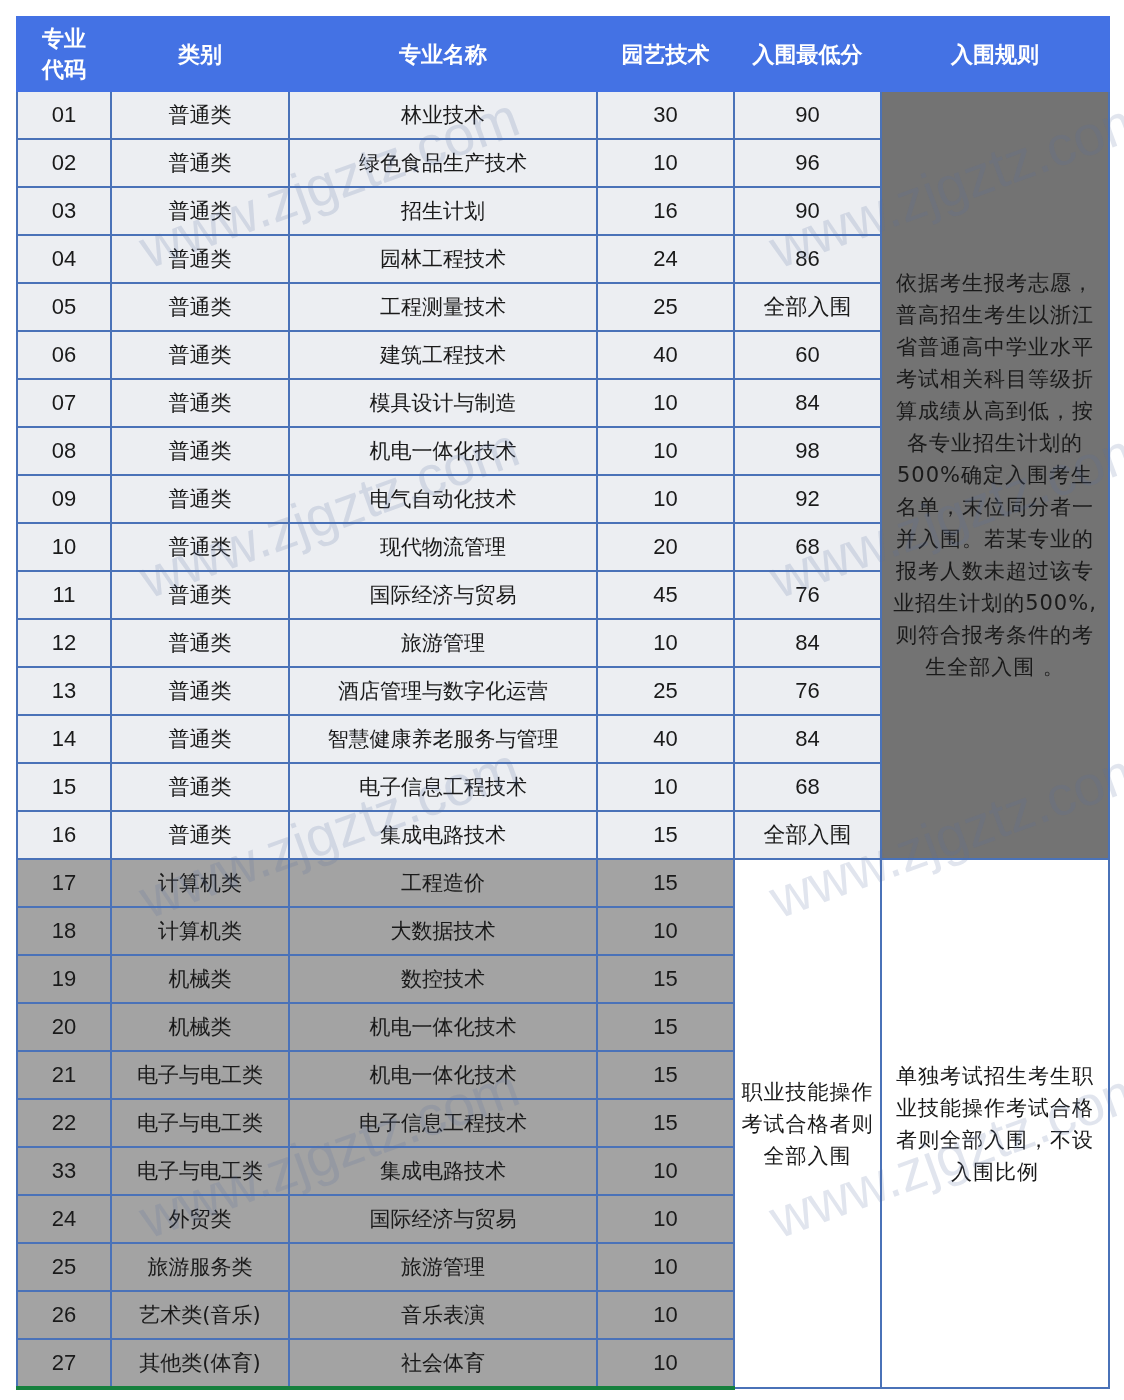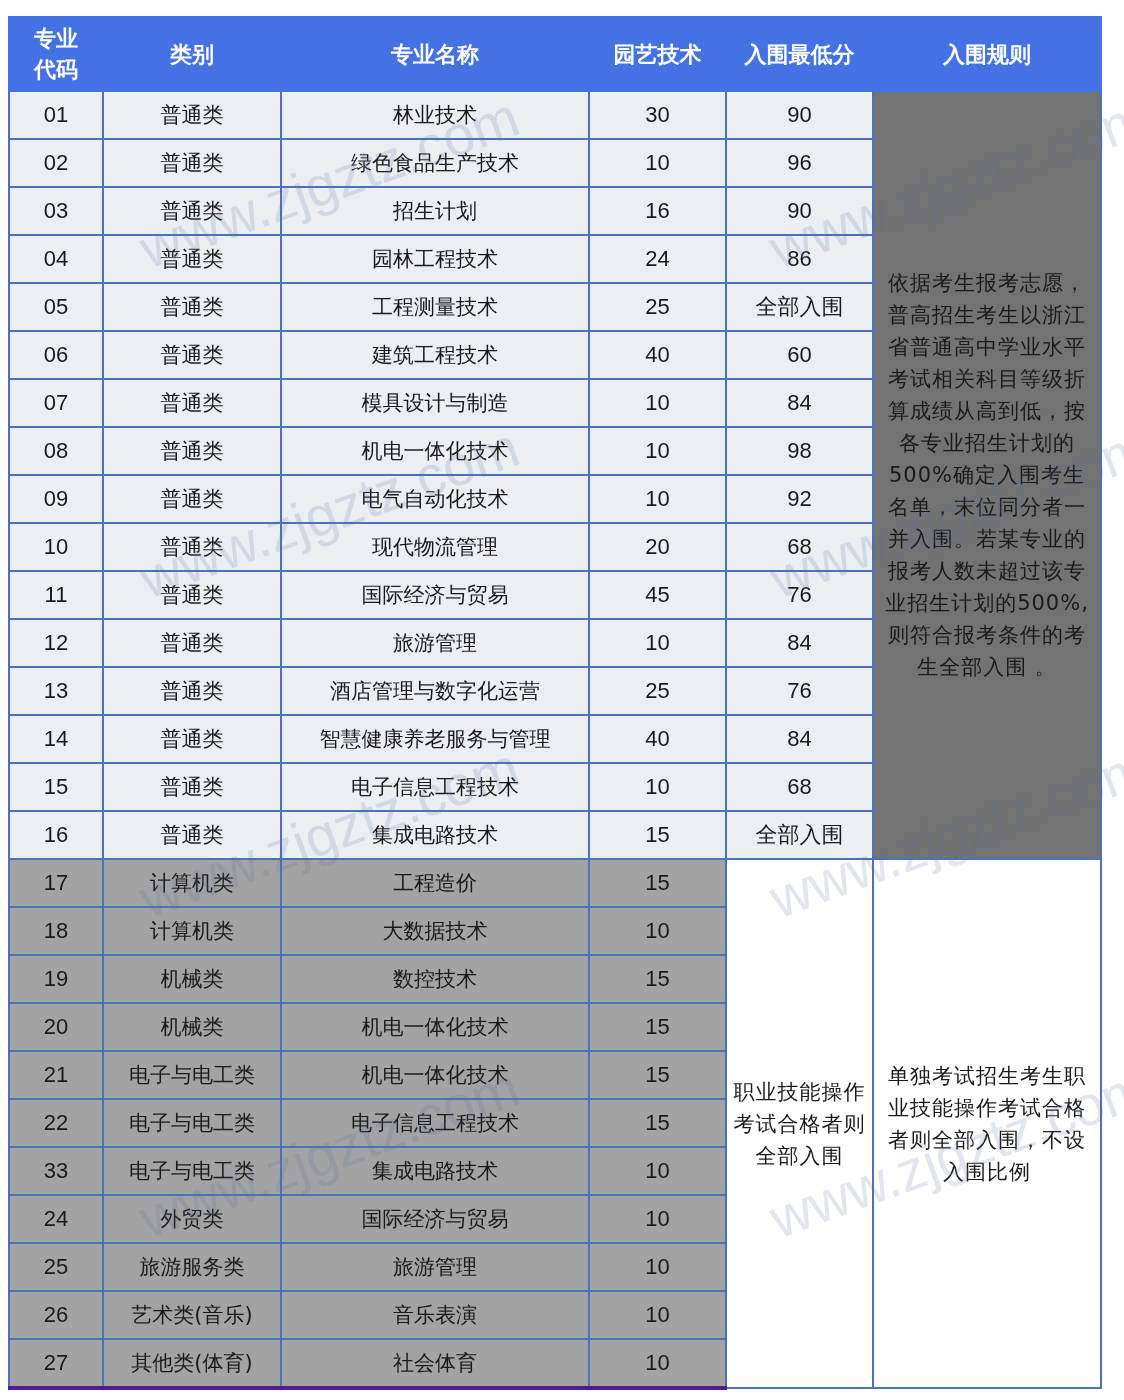--- a/index.html
+++ b/index.html
@@ -1,30 +1,30 @@
 <!DOCTYPE html>
 <html><head>
 <meta charset="utf-8">
 <style>
   html, body { margin:0; padding:0; background:#ffffff; }
   body { width:1124px; height:1400px; position:relative; overflow:hidden;
          font-family:"DejaVu Sans","Liberation Sans",sans-serif; }
-  .tbl { position:absolute; left:8px; top:16px; width:1092px;
+  .tbl { position:absolute; left:16px; top:16px; width:1092px;
          border-collapse:collapse; table-layout:fixed; }
   .tbl th, .tbl td { border:2px solid #4a72b8; text-align:center; vertical-align:middle;
          padding:0; color:#1a1a1a; font-size:21px; }
   .tbl thead th { background:#4472e4; color:#ffffff; font-weight:bold; font-size:22px;
          height:72px; border-color:#4472e4; line-height:31px; }
   .tbl tbody td { height:46px; }
   .tbl tr.gray td { background:#eceef2; }
   .tbl tr.white td { background:#a3a3a3; }
   .tbl td.rule { font-size:21px; line-height:32px; padding:0 4px; text-align:center; letter-spacing:1px; }
   .tbl td.rule.gray { background:#737373; }
   .tbl td.rule.white { background:#ffffff; }
-  .tbl tbody tr:last-child td { border-bottom:4px solid #4c1d95; }
+  .tbl tbody tr:last-child td { border-bottom:4px solid #15803d; }
   .tbl td.num { font-family:"Liberation Sans","DejaVu Sans",sans-serif; font-size:22px; }
   .wm { position:absolute; font-family:"Liberation Sans",sans-serif; font-size:56px;
         color:rgba(90,110,160,0.18); transform:rotate(-20deg); white-space:nowrap; pointer-events:none; }
 </style>
 </head>
 <body>
 
 <table class="tbl">
   <colgroup>
     <col style="width:94px">

